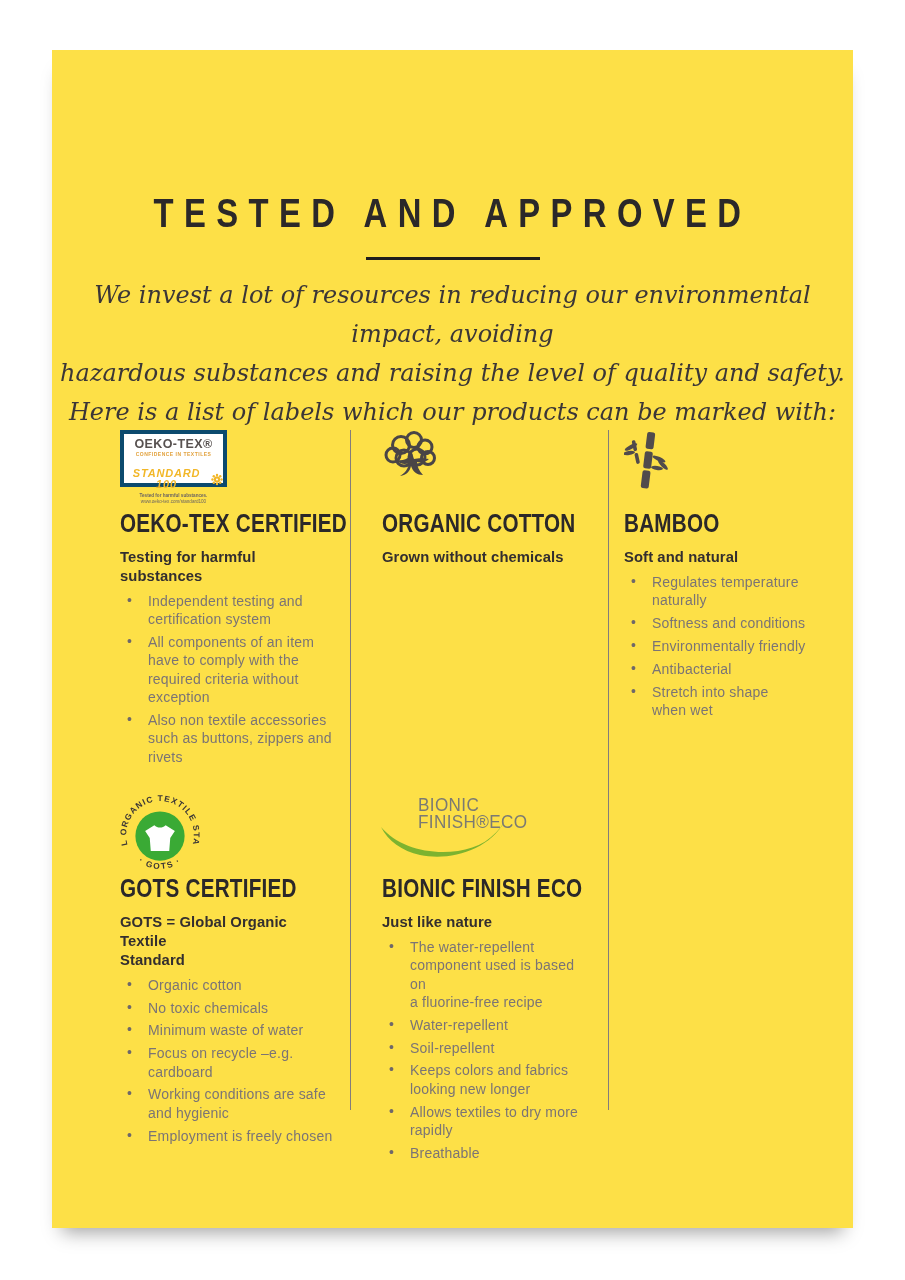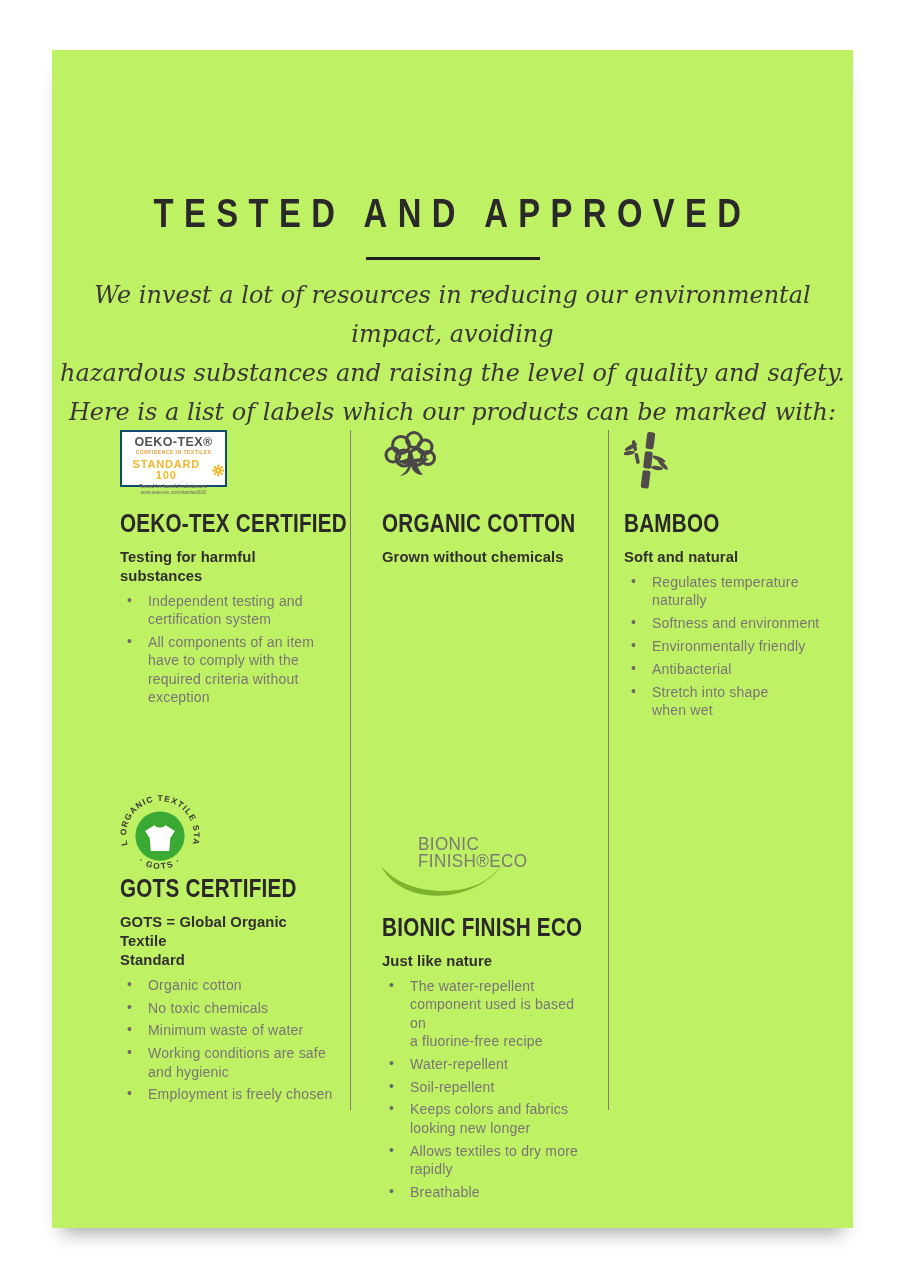--- a/index.html
+++ b/index.html
@@ -1,18 +1,18 @@
 <!DOCTYPE html>
 <html><head>
 <meta charset="utf-8">
 <style>
   html,body{margin:0;padding:0;background:#ffffff;width:905px;height:1280px;
     font-family:"Liberation Sans",sans-serif;-webkit-font-smoothing:antialiased;}
   .panel{position:absolute;left:52px;top:50px;width:801px;height:1178px;
-    background:#bef264;box-shadow:0 14px 18px -10px rgba(0,0,0,.38);}
+    background:#fde047;box-shadow:0 14px 18px -10px rgba(0,0,0,.38);}
   .title{position:absolute;top:140px;left:0;right:0;text-align:center;
     font-weight:bold;font-size:41px;letter-spacing:13px;color:#2b2829;
     transform:scaleX(.80);white-space:nowrap;}
   .title-underline{position:absolute;top:207px;left:50%;transform:translateX(-50%);
     width:174px;height:3px;background:#1f1d1d;}
   .intro{position:absolute;top:226px;left:0;right:0;text-align:center;
     font-family:"DejaVu Serif",serif;font-style:italic;font-size:24px;
     line-height:1.62;color:#3b3637;white-space:pre-line;}
   .grid{position:absolute;top:380px;left:0;width:801px;display:grid;
     grid-template-columns:298px 258px 245px;}
@@ -26,30 +26,30 @@
   .logo-box{height:78px;}
   h2{margin:0 0 9px 0;font-size:26.5px;font-weight:bold;color:#2b2829;
     transform:scaleX(.78);transform-origin:left;white-space:nowrap;letter-spacing:.3px;}
   h3{margin:0 0 6px 0;font-size:14.8px;font-weight:bold;color:#332e2f;
     line-height:1.28;white-space:pre-line;letter-spacing:.1px;}
   ul{margin:0;padding:0;list-style:none;}
   li{position:relative;padding-left:28px;font-size:14px;line-height:1.31;
     color:#7b7475;margin-bottom:4.5px;white-space:pre-line;letter-spacing:.2px;}
   li::before{content:"•";position:absolute;left:7px;top:-1px;color:#6f6869;font-size:14px;}
   
-  .oeko-label{width:107px;height:57px;background:#fff;border:2px solid #0c4a6e;
+  .oeko-label{width:107px;height:57px;background:#fff;border:4px solid #0c4a6e;
     box-sizing:border-box;text-align:center;padding-top:4px;line-height:1;}
   .oeko-l1{font-size:12.5px;font-weight:bold;color:#575150;letter-spacing:.4px;}
   .oeko-l2{font-size:5px;font-weight:bold;color:#e2a23e;letter-spacing:.5px;margin-top:1.5px;}
-  .oeko-l3{font-size:11px;font-weight:bold;color:#f2b728;letter-spacing:.8px;margin-top:4px;
-    display:flex;align-items:center;justify-content:center;gap:2px;}
+  .oeko-l3{font-size:11px;font-weight:bold;color:#f2b728;letter-spacing:.8px;margin-top:11px;
+    display:flex;align-items:center;justify-content:center;gap:2px;font-style:italic;}
   .oeko-l4{font-size:4.6px;font-weight:bold;color:#6b6462;margin-top:4px;}
   .oeko-l5{font-size:4.6px;color:#6b6462;margin-top:1.5px;}
   
-  .bionic-logo{position:relative;width:126px;height:66px;margin-top:39px;}
+  .bionic-logo{position:relative;width:126px;height:66px;}
   .bionic-text{position:absolute;left:36px;top:2px;color:#7b7a73;font-size:18px;
     line-height:.96;letter-spacing:.4px;transform:scaleX(.95);transform-origin:left;}
   .bionic-swoosh{position:absolute;left:-2px;top:18px;}
 </style>
 </head>
 <body>
 
 <div class="panel">
 
   <div class="title">TESTED AND APPROVED</div>
@@ -94,20 +94,23 @@
         </div>
         <h2>OEKO-TEX CERTIFIED</h2>
         <h3>Testing for harmful substances</h3>
         <ul>
           <li>Independent testing and
 certification system</li>
           <li>All components of an item
 have to comply with the
 required criteria without
 exception</li>
+          <li>Also non textile accessories
+such as buttons, zippers and
+rivets</li>
         </ul>
       </div>
       <div>
         <div class="logo-box">
           <svg width="80" height="80" viewBox="0 0 78 78">
             <defs>
               <path id="gotsTop" d="M 8,50.3 A 33,33 0 1 1 70,50.3"></path>
               <path id="gotsBottom" d="M 19,65.5 A 33.5,33.5 0 0 0 59,65.5"></path>
             </defs>
             <text font-size="8.2" font-weight="bold" fill="#3a3536" letter-spacing="1.1" font-family="Liberation Sans, sans-serif">
@@ -120,20 +123,22 @@
             <path d="M33.5,29.5 C36.5,32.5 41.5,32.5 44.5,29.5 L53.5,35 L49,42 L48,54.5 L30,54.5 L29,42 L24.5,35 Z" fill="#ffffff"></path>
           </svg>
         </div>
         <h2>GOTS CERTIFIED</h2>
         <h3>GOTS = Global Organic Textile
 Standard</h3>
         <ul>
           <li>Organic cotton</li>
           <li>No toxic chemicals</li>
           <li>Minimum waste of water</li>
+          <li>Focus on recycle –e.g.
+cardboard</li>
           <li>Working conditions are safe
 and hygienic</li>
           <li>Employment is freely chosen</li>
         </ul>
       </div>
     </div>
 
     <div class="col2">
       <div class="row1">
         <div class="logo-box">
@@ -202,21 +207,21 @@
               <ellipse cx="39" cy="35" rx="6.5" ry="2" transform="rotate(44 39 35)"></ellipse>
               <ellipse cx="33" cy="38" rx="6" ry="2" transform="rotate(8 33 38)"></ellipse>
             </g>
           </svg>
         </div>
         <h2>BAMBOO</h2>
         <h3>Soft and natural</h3>
         <ul>
           <li>Regulates temperature
 naturally</li>
-          <li>Softness and environment</li>
+          <li>Softness and conditions</li>
           <li>Environmentally friendly</li>
           <li>Antibacterial</li>
           <li>Stretch into shape
 when wet</li>
         </ul>
       </div>
     </div>
 
   </div>
 </div>

